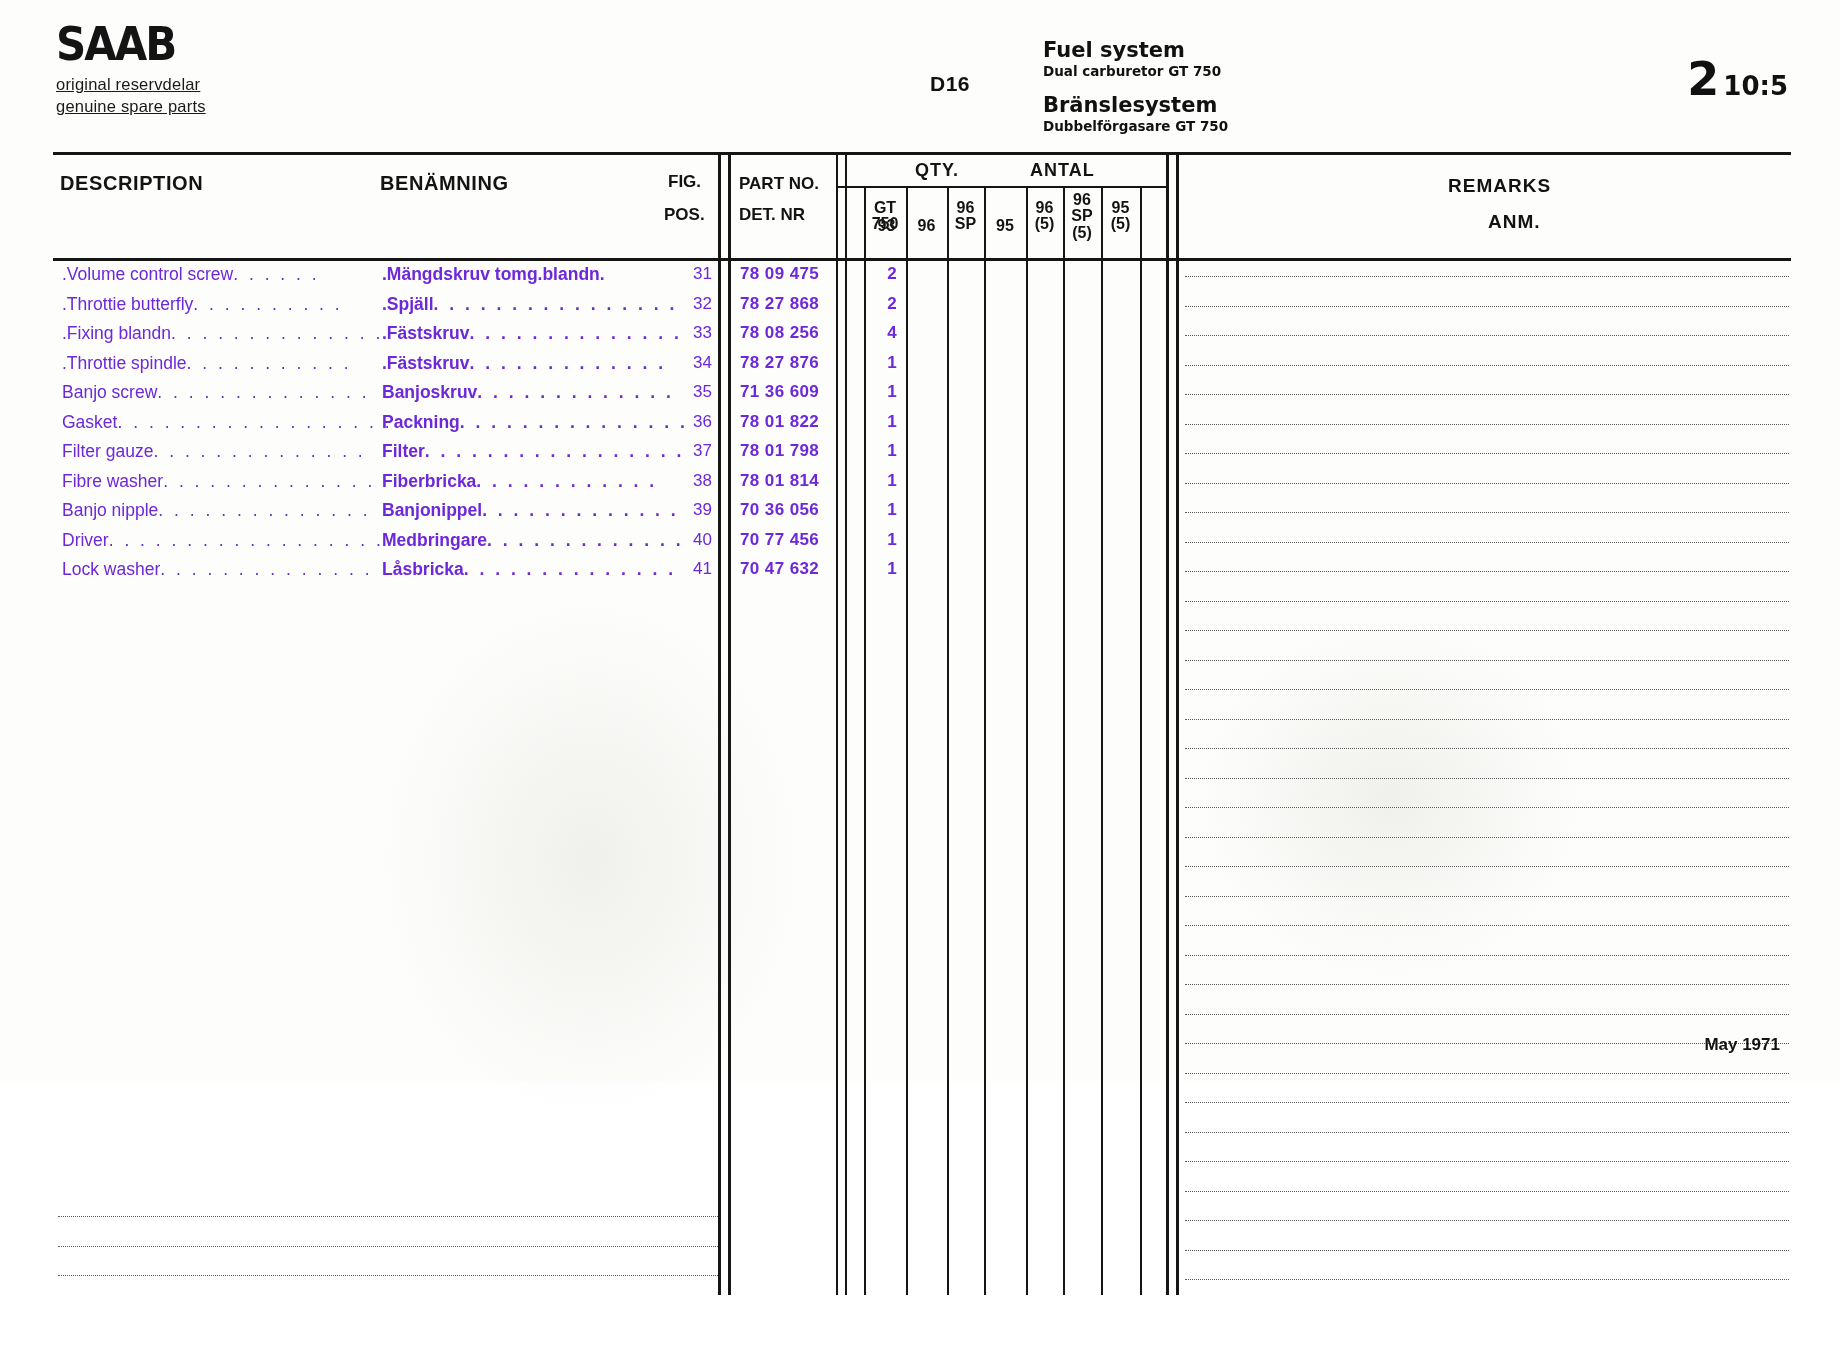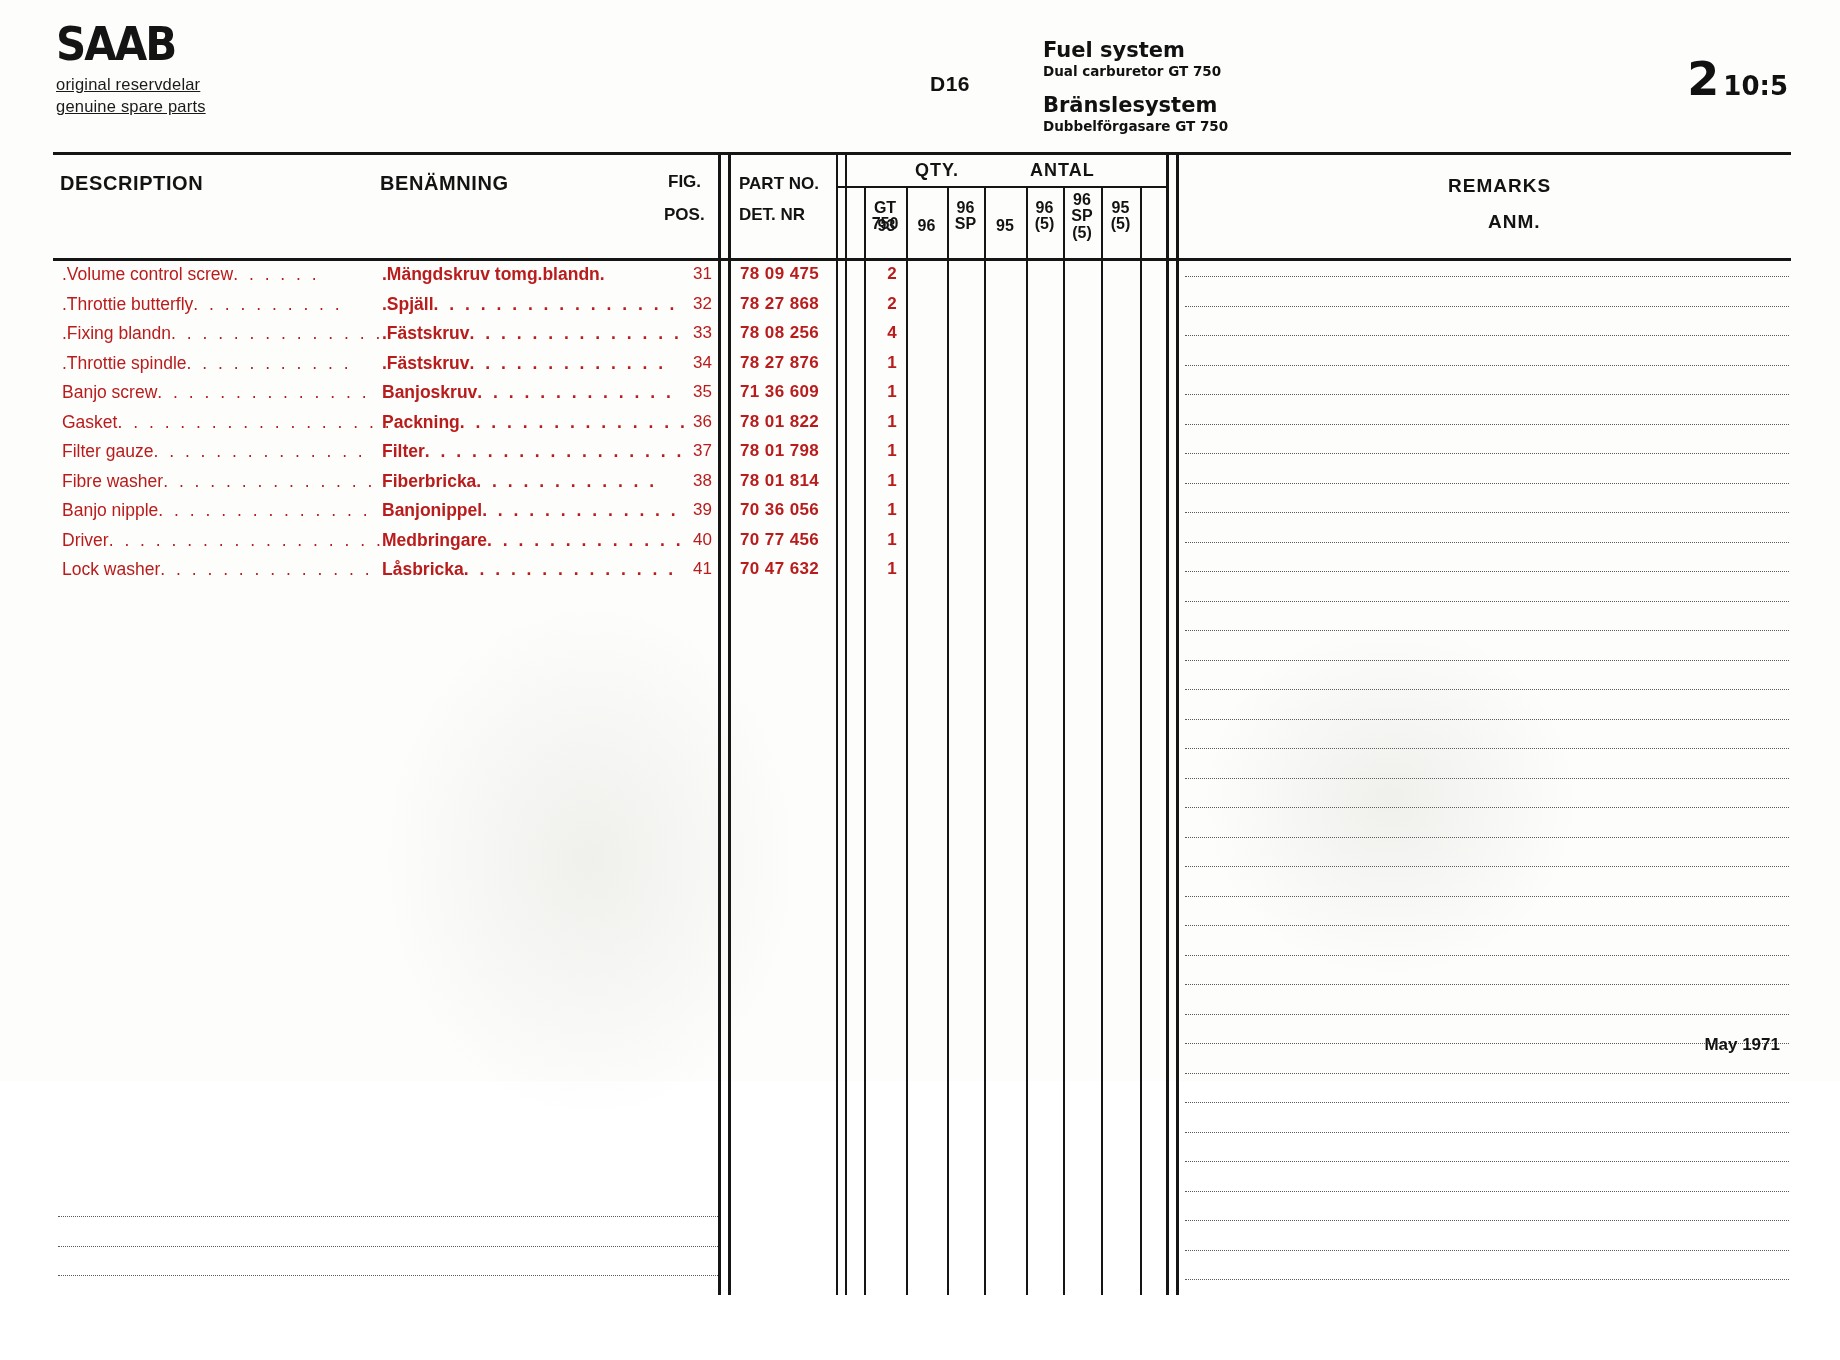--- a/index.html
+++ b/index.html
@@ -167,21 +167,21 @@
     top: 262px;
     width: 1840px;
   }
   .row {
     position: relative;
     height: 29.5px;
   }
   .cell {
     position: absolute;
     font-size: 17.5px;
-    color: #b91c1c;
+    color: #6d28d9;
     white-space: nowrap;
   }
   .c-desc { left: 62px; top: 2px; }
   .c-ben  { left: 382px; top: 2px; font-weight: bold; }
   .c-fig  { left: 672px; top: 2px; width: 40px; text-align: right; font-weight: normal; font-size: 17px; }
   .c-part { left: 740px; top: 2px; width: 110px; text-align: left; font-weight: bold; font-size: 17px; letter-spacing: 0.4px;}
   .c-q0   { left: 872px; top: 2px; width: 40px; text-align: center; font-weight: bold; font-size: 17px; }
 
   .dotline {
     display: inline-block;

